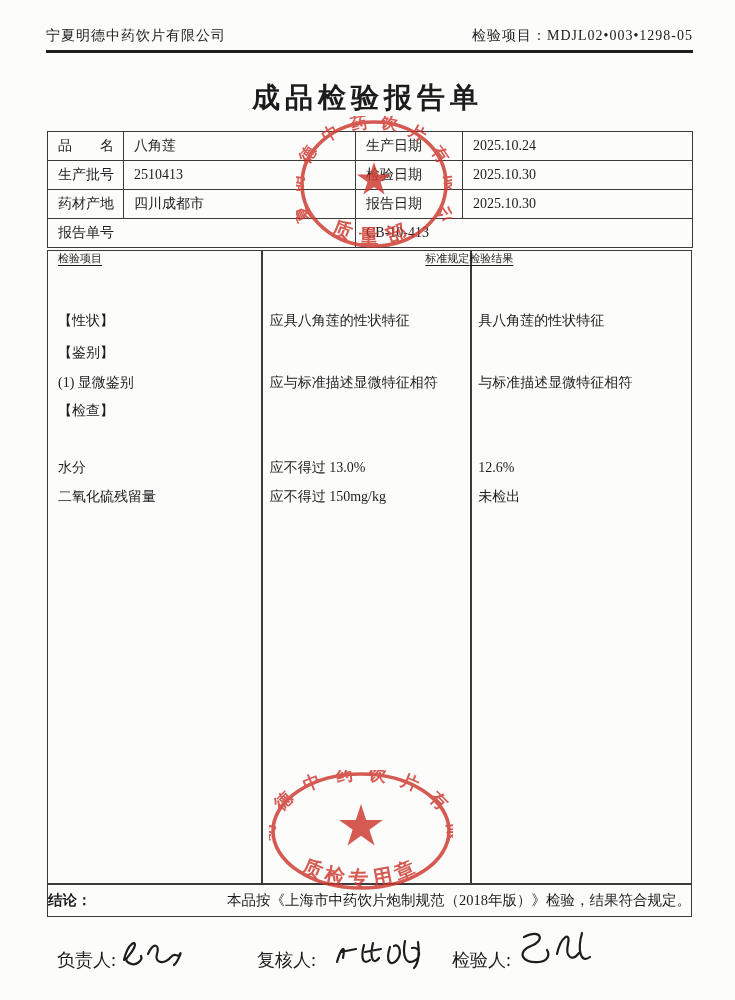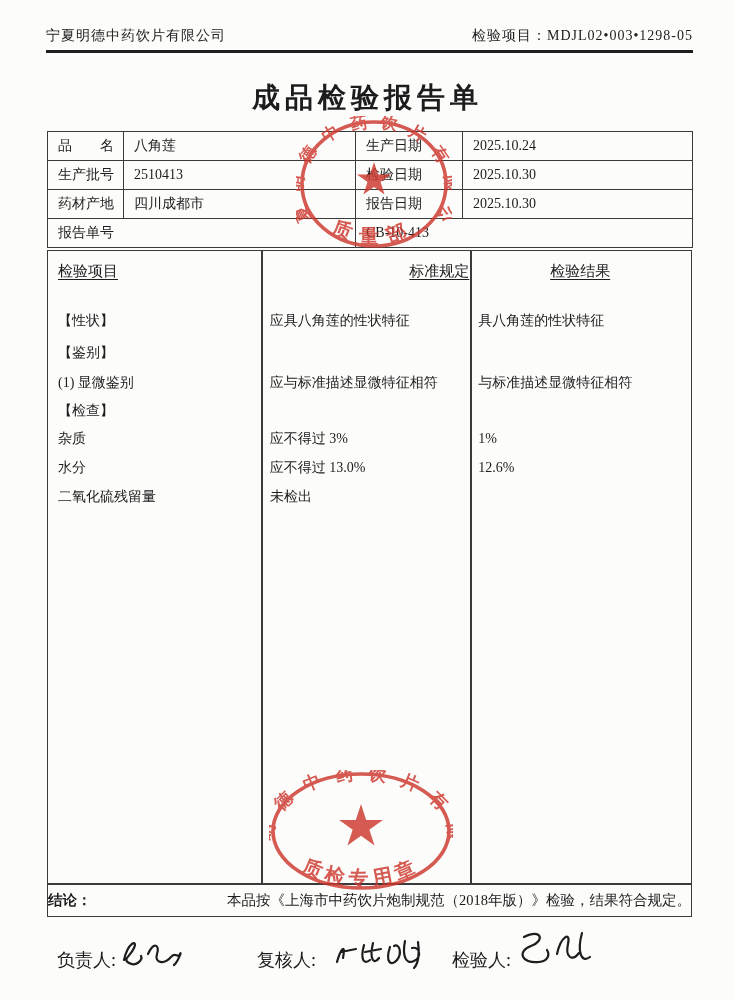--- a/index.html
+++ b/index.html
@@ -15,25 +15,25 @@
     font-size:28px;font-weight:bold;letter-spacing:5px;}
   
   table.info{position:absolute;top:131px;left:47px;width:645px;
     border-collapse:collapse;table-layout:fixed;}
   table.info td{border:1.5px solid #3a3a3a;height:28px;font-size:14px;
     padding:0 4px 0 10px;white-space:nowrap;overflow:hidden;}
   
   .main{position:absolute;top:250px;left:47px;width:645px;height:634px;
     border:1.5px solid #3a3a3a;box-sizing:border-box;}
   .vline{position:absolute;top:0;bottom:0;width:1.5px;background:#3a3a3a;}
-  .thead{position:absolute;top:11px;left:0;right:0;display:flex;font-size:15px;}
+  .thead{position:absolute;top:0;left:0;right:0;display:flex;font-size:11px;}
   .thead span{text-decoration:underline;text-underline-offset:3px;}
   .th1{width:213px;box-sizing:border-box;padding-left:10px;}
   .th2{width:209px;text-align:right;}
-  .th3{width:222px;text-align:center;}
+  .th3{width:222px;text-align:left;}
   .trow{position:absolute;left:0;right:0;display:flex;font-size:14px;line-height:20px;}
   .c1{width:213px;box-sizing:border-box;padding-left:10px;}
   .c2{width:209px;box-sizing:border-box;padding-left:9px;}
   .c3{width:222px;box-sizing:border-box;padding-left:9px;}
   
   .conclusion{position:absolute;top:883.5px;left:47px;width:645px;height:33px;
     border:1.5px solid #3a3a3a;box-sizing:border-box;display:flex;
     align-items:center;justify-content:space-between;font-size:14.5px;}
   .conclusion b{margin-right:2px;}
   
@@ -112,32 +112,28 @@
     <div class="trow" style="top:122px">
       <span class="c1">(1) 显微鉴别</span>
       <span class="c2">应与标准描述显微特征相符</span>
       <span class="c3">与标准描述显微特征相符</span>
     </div>
     <div class="trow" style="top:150px">
       <span class="c1">【检查】</span>
       <span class="c2"></span>
       <span class="c3"></span>
     </div>
-    <div class="trow" style="top:178px">
-      <span class="c1">杂质</span>
-      <span class="c2">应不得过 3%</span>
-      <span class="c3">1%</span>
-    </div>
     <div class="trow" style="top:207px">
       <span class="c1">水分</span>
       <span class="c2">应不得过 13.0%</span>
       <span class="c3">12.6%</span>
     </div>
     <div class="trow" style="top:236px">
       <span class="c1">二氧化硫残留量</span>
+      <span class="c2">应不得过 150mg/kg</span>
       <span class="c3">未检出</span>
     </div>
   </div>
 
   <div class="conclusion">
     <b>结论：</b>
     <span>本品按《上海市中药饮片炮制规范（2018年版）》检验，结果符合规定。</span>
   </div>
 
   <span class="footer-label" style="left:57px">负责人:</span>

